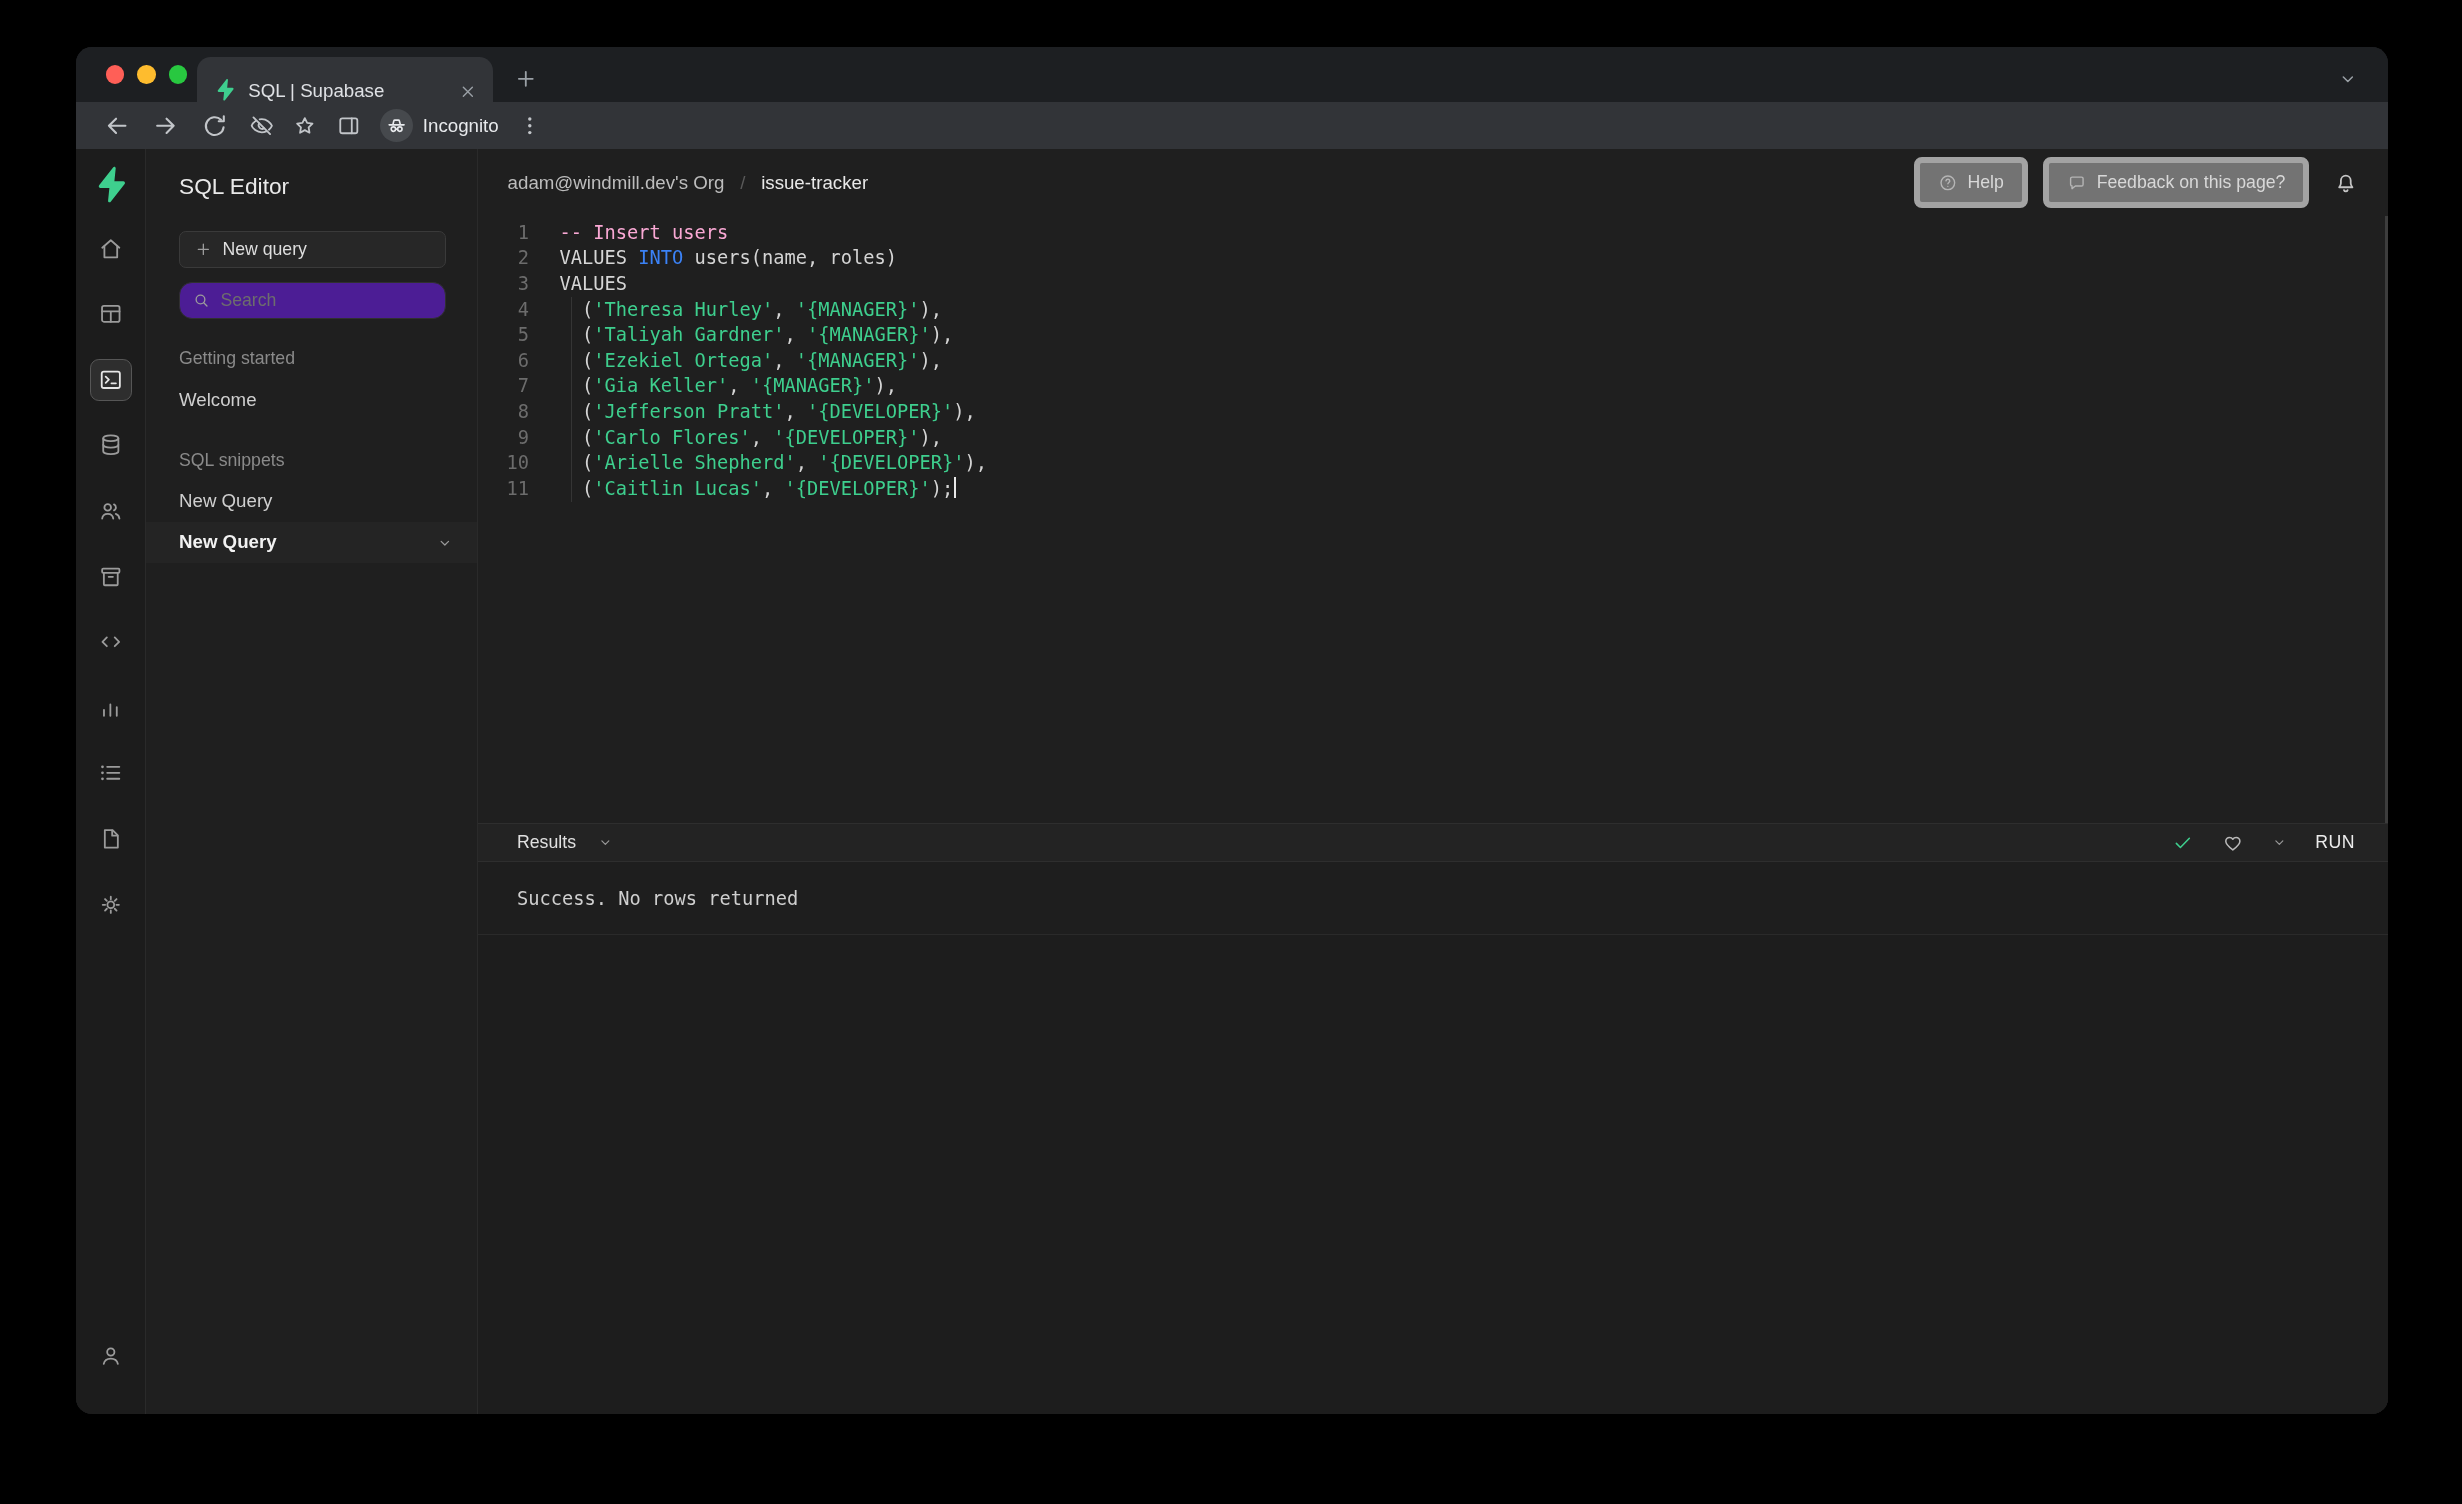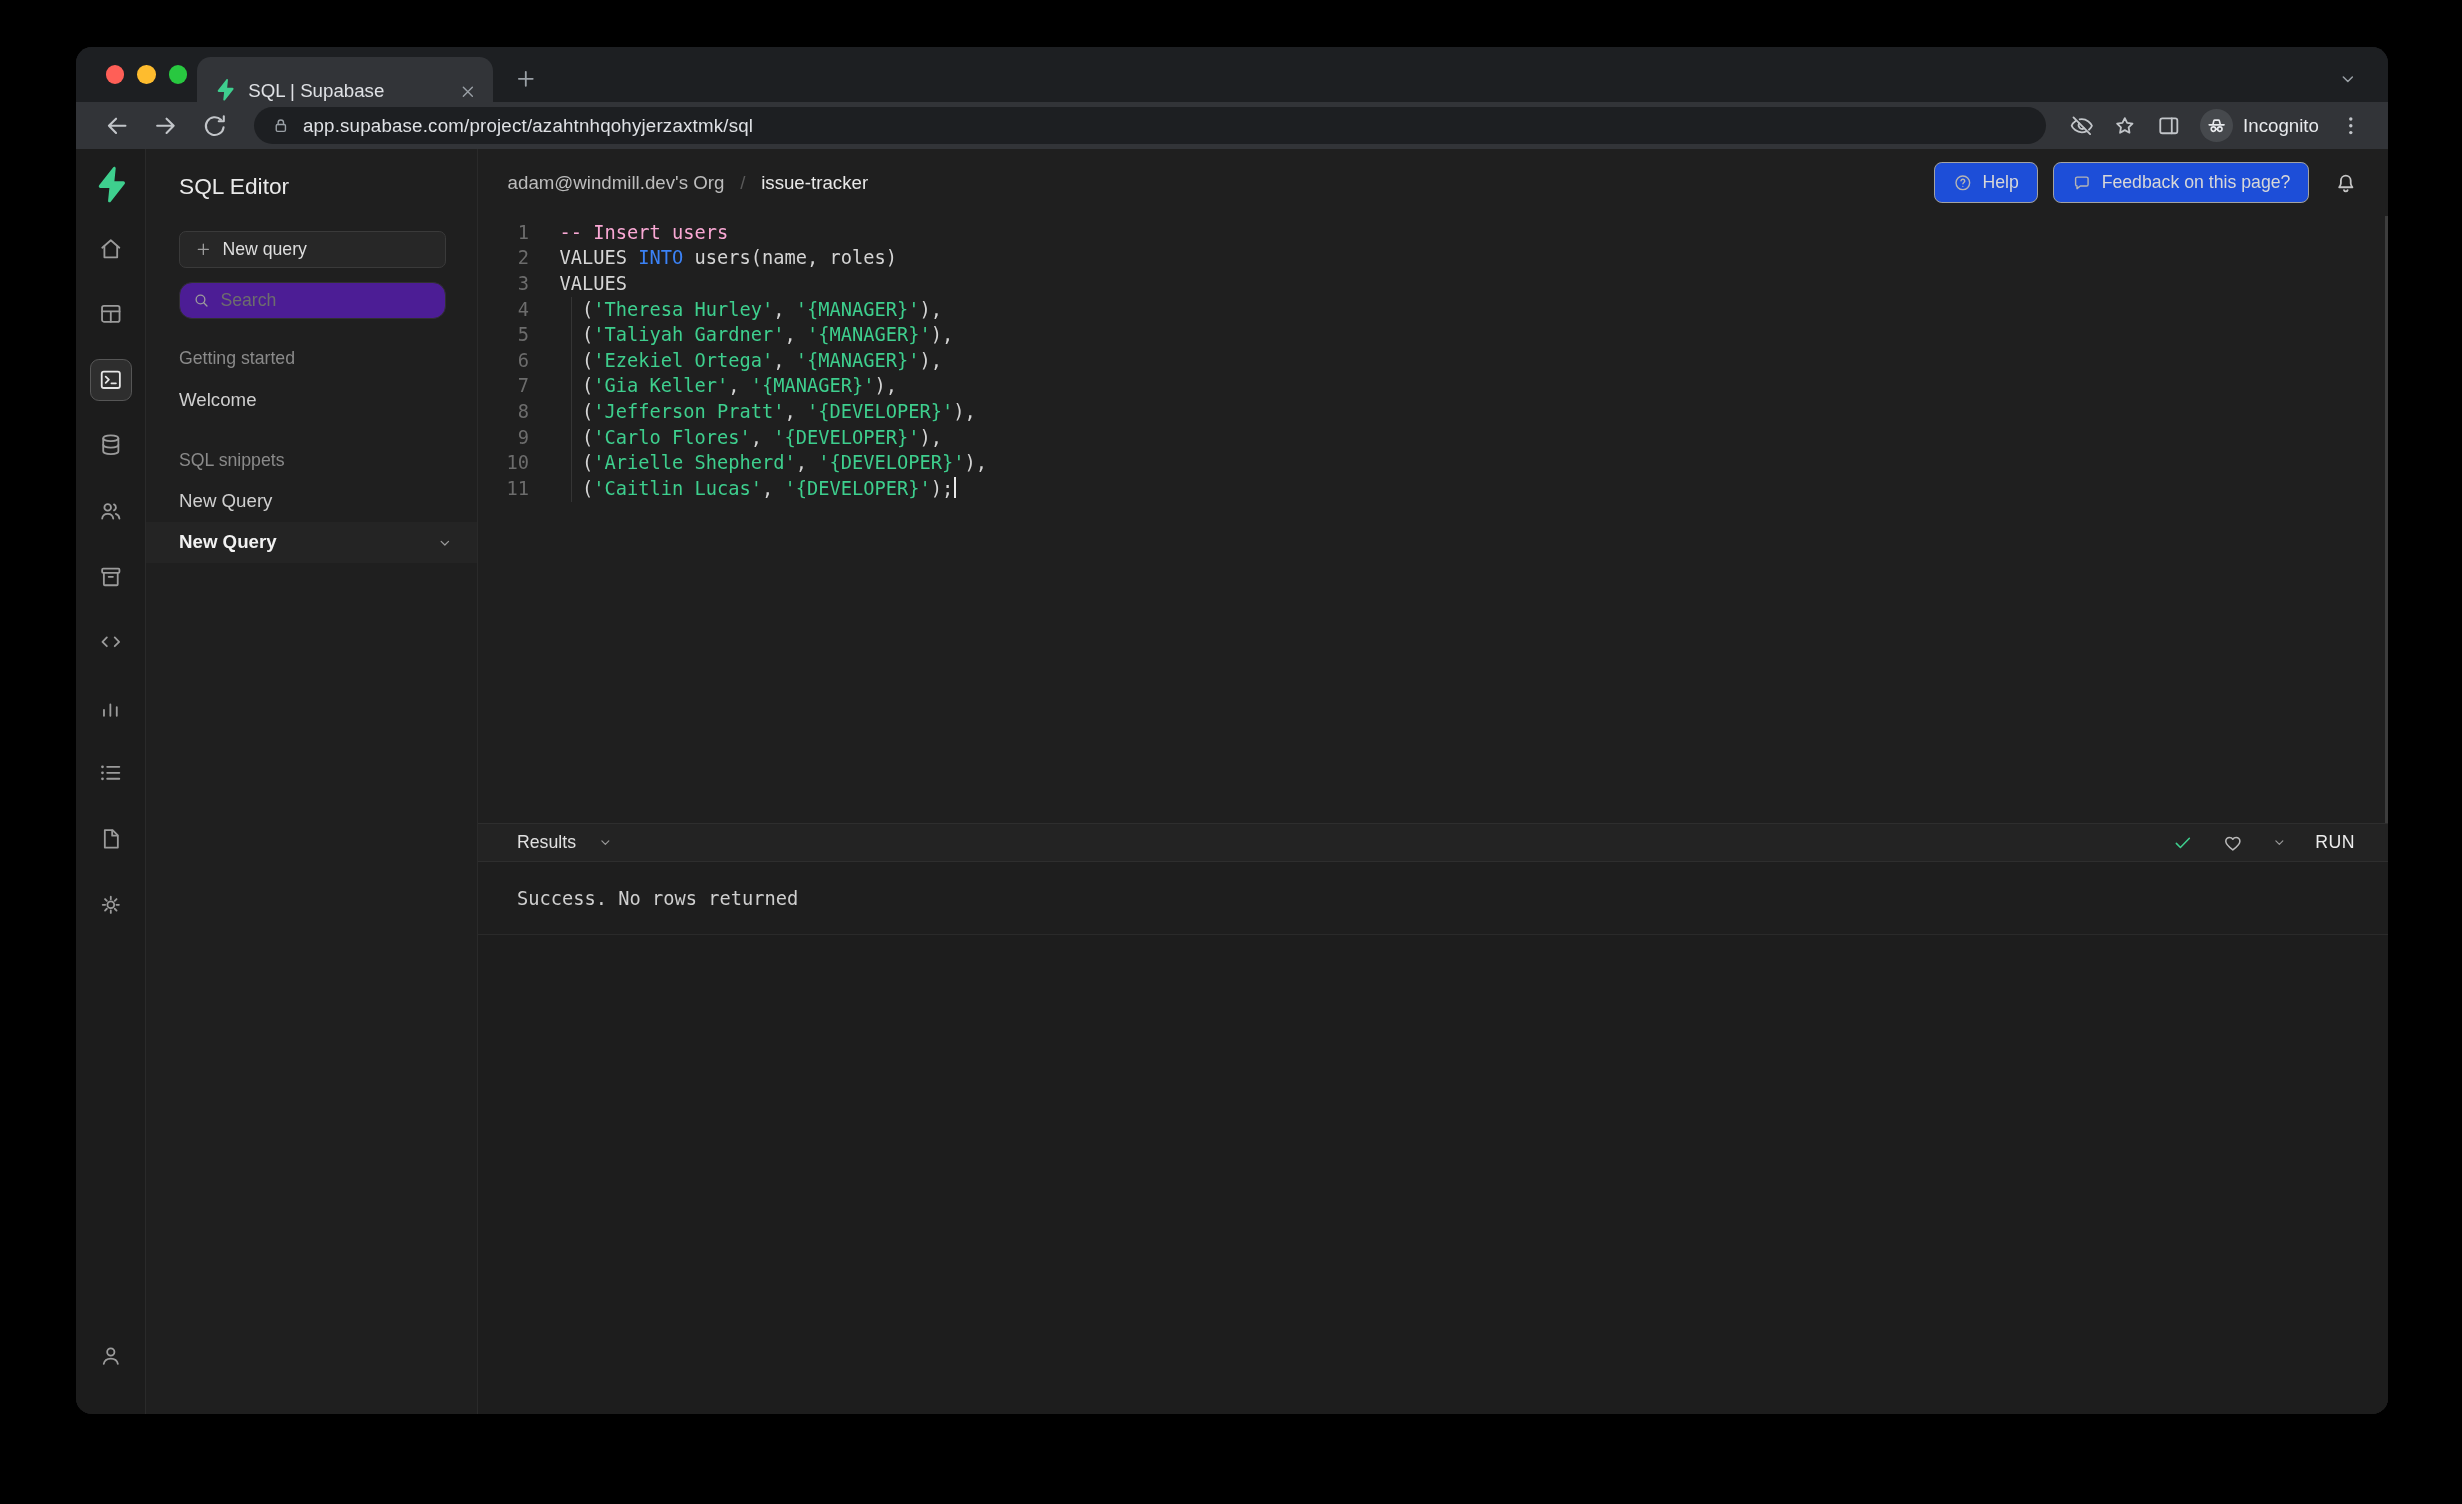--- a/index.html
+++ b/index.html
@@ -67,22 +67,22 @@
     font-size:18.7px; color:#cfcfcf; }
   .sb-item.selected { font-weight:700; color:#f2f2f2; background:#242424; }
   .sb-item .chev { margin-left:auto; width:17.7px; height:17.7px; color:#9a9a9a; }
 
   .main { flex:1; display:flex; flex-direction:column; min-width:0; background:#1f1f1f; }
   .topbar { height:67px; display:flex; align-items:center; padding:0 29.6px; flex:none; }
   .crumb-org { font-size:18.7px; color:#bdbdbd; }
   .crumb-sep { margin:0 15.8px; color:#5a5a5a; font-size:18.7px; }
   .crumb-proj { font-size:18.7px; color:#e8e8e8; }
   .topbar-right { margin-left:auto; display:flex; align-items:center; gap:15.8px; }
-  .chip { height:41px; display:flex; align-items:center; gap:9.9px; padding:0 17.7px;
-    background:#1d4ed8; border:1px solid #a3a3a3; border-radius:7.9px;
+  .chip { height:51px; display:flex; align-items:center; gap:9.9px; padding:0 17.7px;
+    background:#737373; border:6px solid #a3a3a3; border-radius:7.9px;
     color:#d8d8d8; font-size:17.7px; font-family:inherit; }
   .chip .ic { width:19.7px; height:19.7px; color:#b5b5b5; }
   .bell { width:25.6px; height:25.6px; color:#c4c4c4; margin-left:7.9px; }
 
   .editor { height:607px; flex:none; position:relative; padding-top:3.9px;
     font-family:"DejaVu Sans Mono","Liberation Mono",monospace; font-size:18.7px; line-height:25.6px; }
   .code-row { display:flex; }
   .ln { width:51px; text-align:right; color:#6c6c6c; flex:none; }
   .code-line { padding-left:30.5px; white-space:pre; }
   .tk-c { color:#f9a8d4; }
@@ -156,29 +156,20 @@
         <svg viewBox="0 0 24 24" fill="none" stroke="currentColor" stroke-width="1.7" stroke-linecap="round" stroke-linejoin="round">
           <path d="M5 12h13.4M12.6 6.2 18.4 12l-5.8 5.8"></path>
         </svg>
       </span>
     <span class="ic navbtn">
         <svg viewBox="0 0 24 24" fill="none" stroke="currentColor" stroke-width="1.7" stroke-linecap="round" stroke-linejoin="round">
           <path d="M19.1 13.2A7.2 7.2 0 1 1 17 7.1"></path>
           <path d="M19.3 4.2v4.1h-4.1"></path>
         </svg>
       </span>
-    <div class="omnibox">
-      <span class="ic lock">
-          <svg viewBox="0 0 24 24" fill="none" stroke="currentColor" stroke-width="1.7" stroke-linecap="round" stroke-linejoin="round">
-            <rect x="6.4" y="10.3" width="11.2" height="8.5" rx="1.7"></rect>
-            <path d="M8.7 10.3V8.1a3.3 3.3 0 0 1 6.6 0v2.2"></path>
-          </svg>
-        </span>
-      <span class="url">app.supabase.com/project/azahtnhqohyjerzaxtmk/sql</span>
-    </div>
     <span class="ic tool-ic">
         <svg viewBox="0 0 24 24" fill="none" stroke="currentColor" stroke-width="1.7" stroke-linecap="round" stroke-linejoin="round">
           <path d="M4.2 4.2l15.6 15.6"></path>
           <path d="M10 6a9.7 9.7 0 0 1 2-.2c4.7 0 8.6 3.7 9.5 6.2-.4 1.1-1.4 2.5-2.8 3.7M6.5 7.2C4.4 8.6 2.9 10.6 2.5 12c.9 2.5 4.8 6.2 9.5 6.2 1.5 0 2.9-.4 4.2-1"></path>
           <path d="M9.6 9.7a3.4 3.4 0 0 0 4.7 4.7"></path>
         </svg>
       </span>
     <span class="ic tool-ic">
         <svg viewBox="0 0 24 24" fill="none" stroke="currentColor" stroke-width="1.7" stroke-linecap="round" stroke-linejoin="round">
           <path d="m12 4.8 2.2 4.5 5 .7-3.6 3.5.8 5-4.4-2.4-4.4 2.4.8-5-3.6-3.5 5-.7z"></path>

